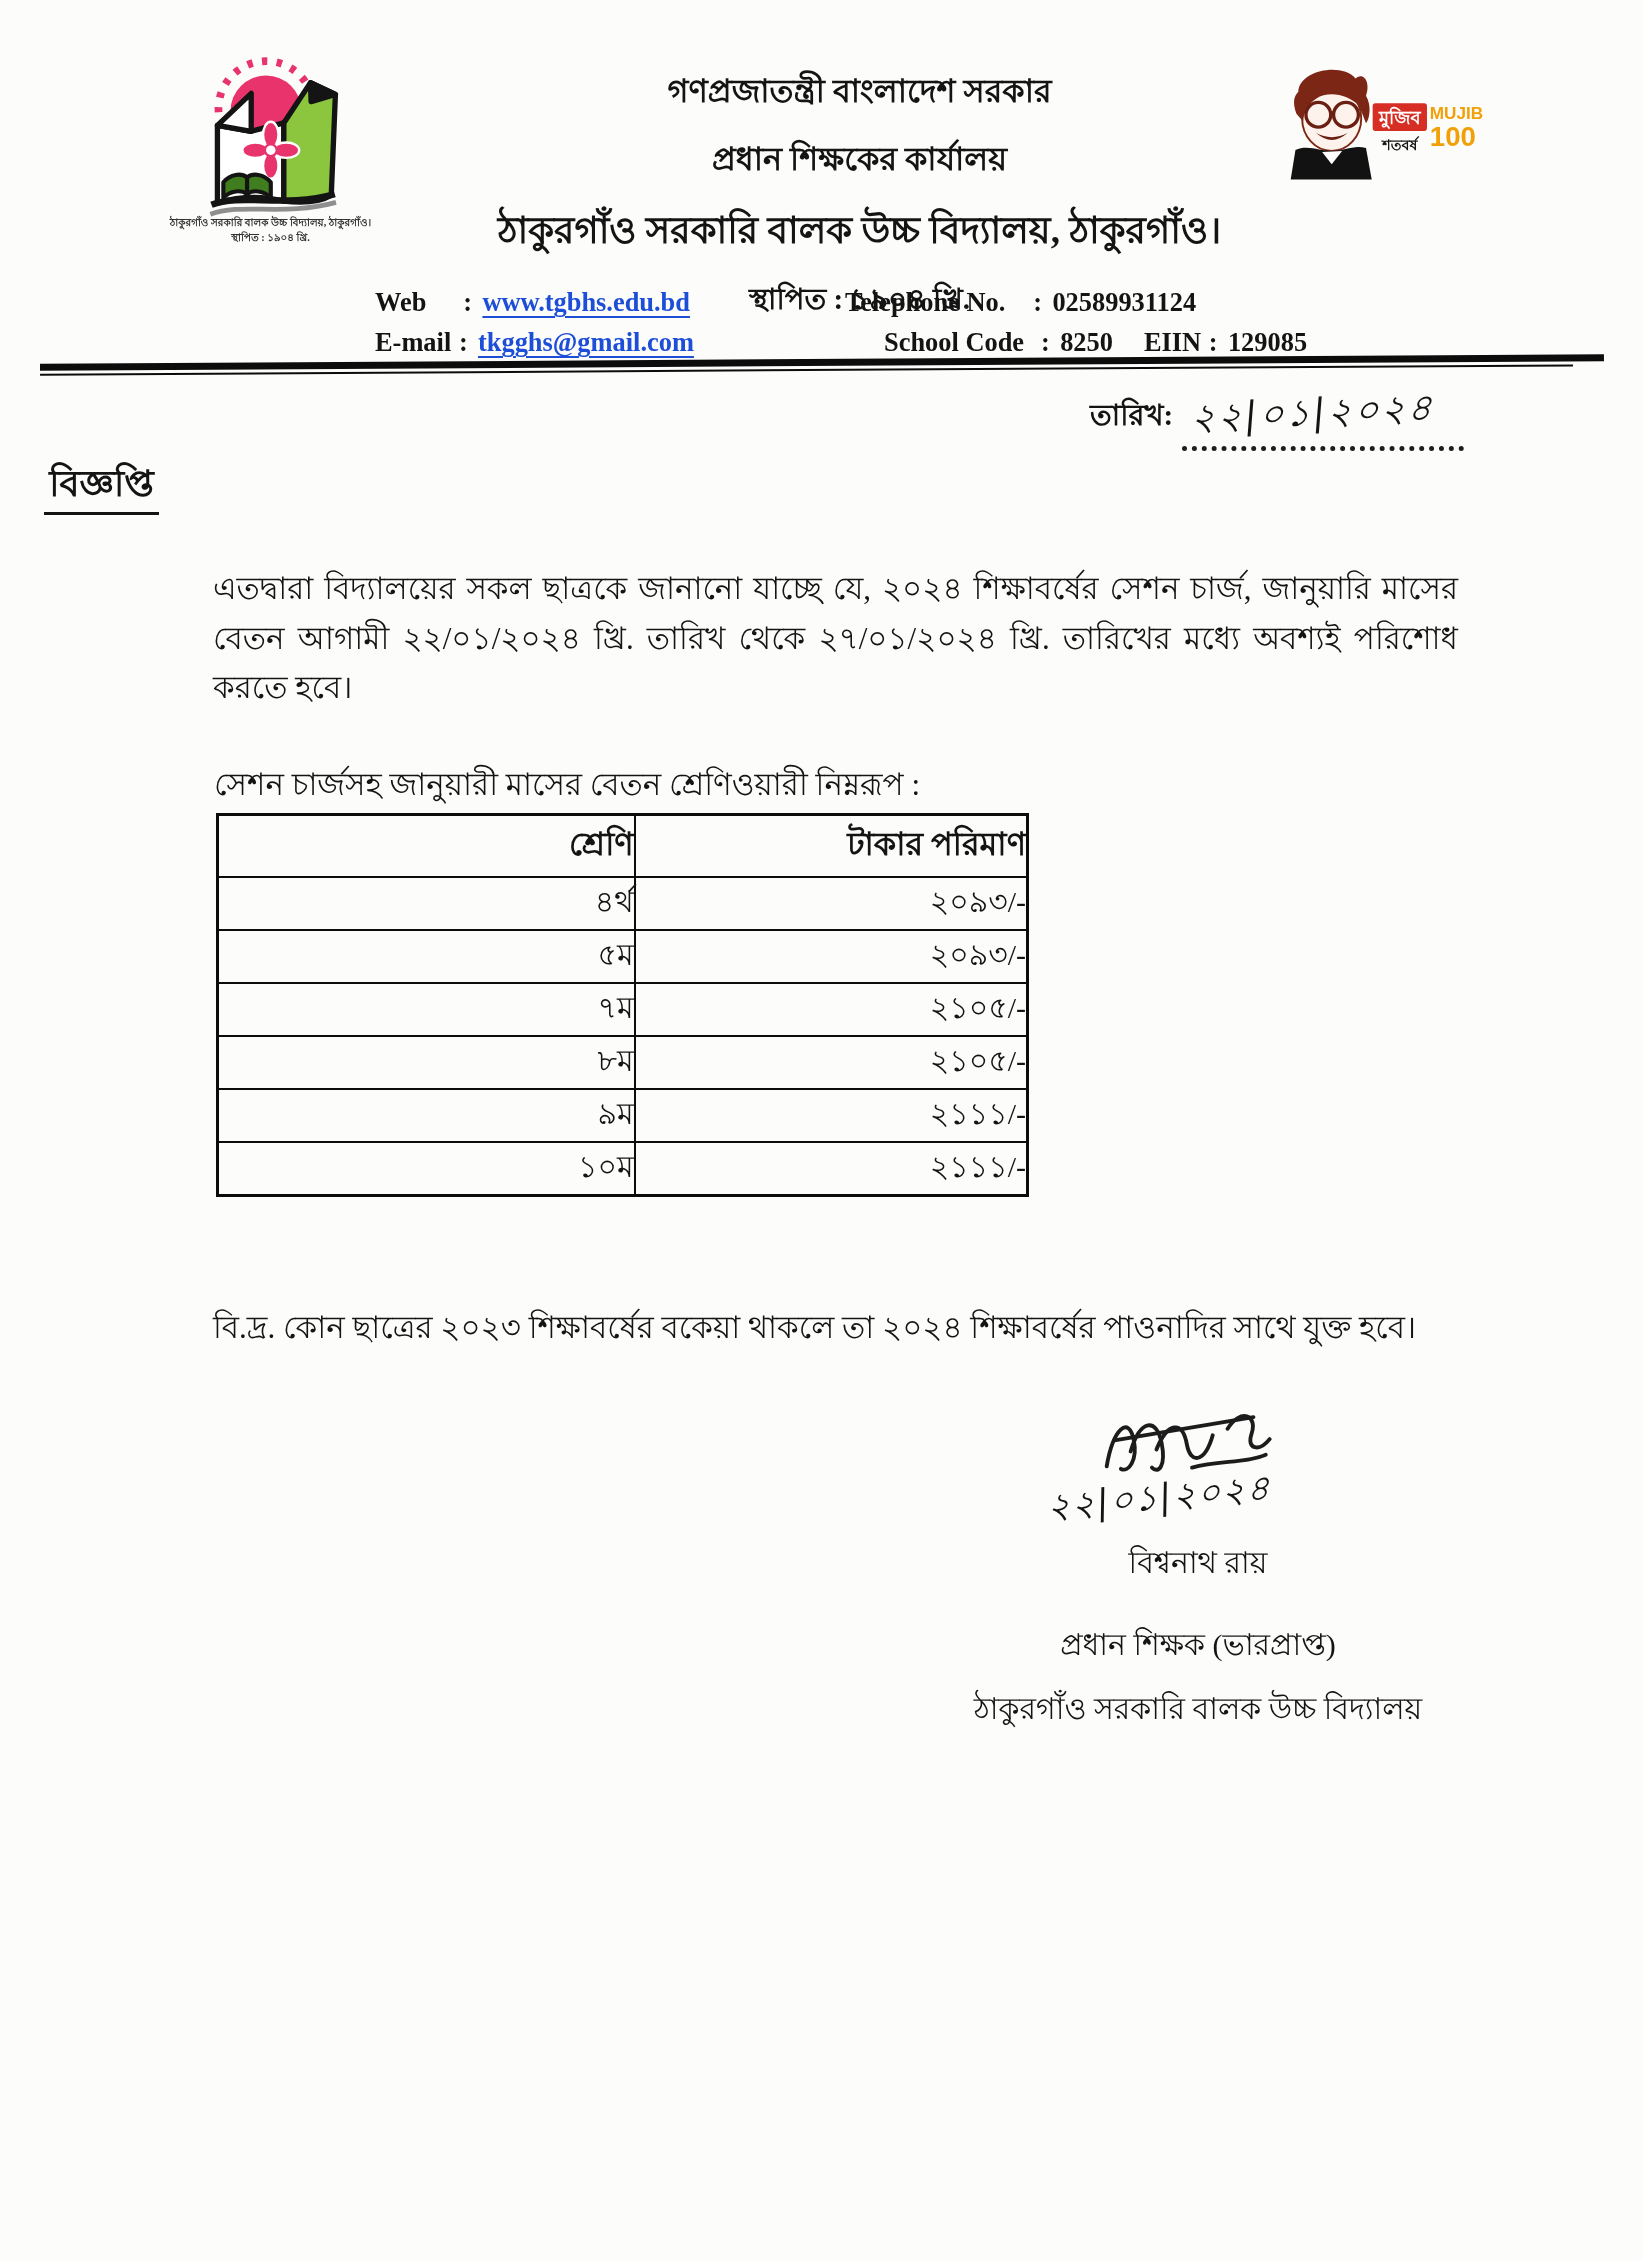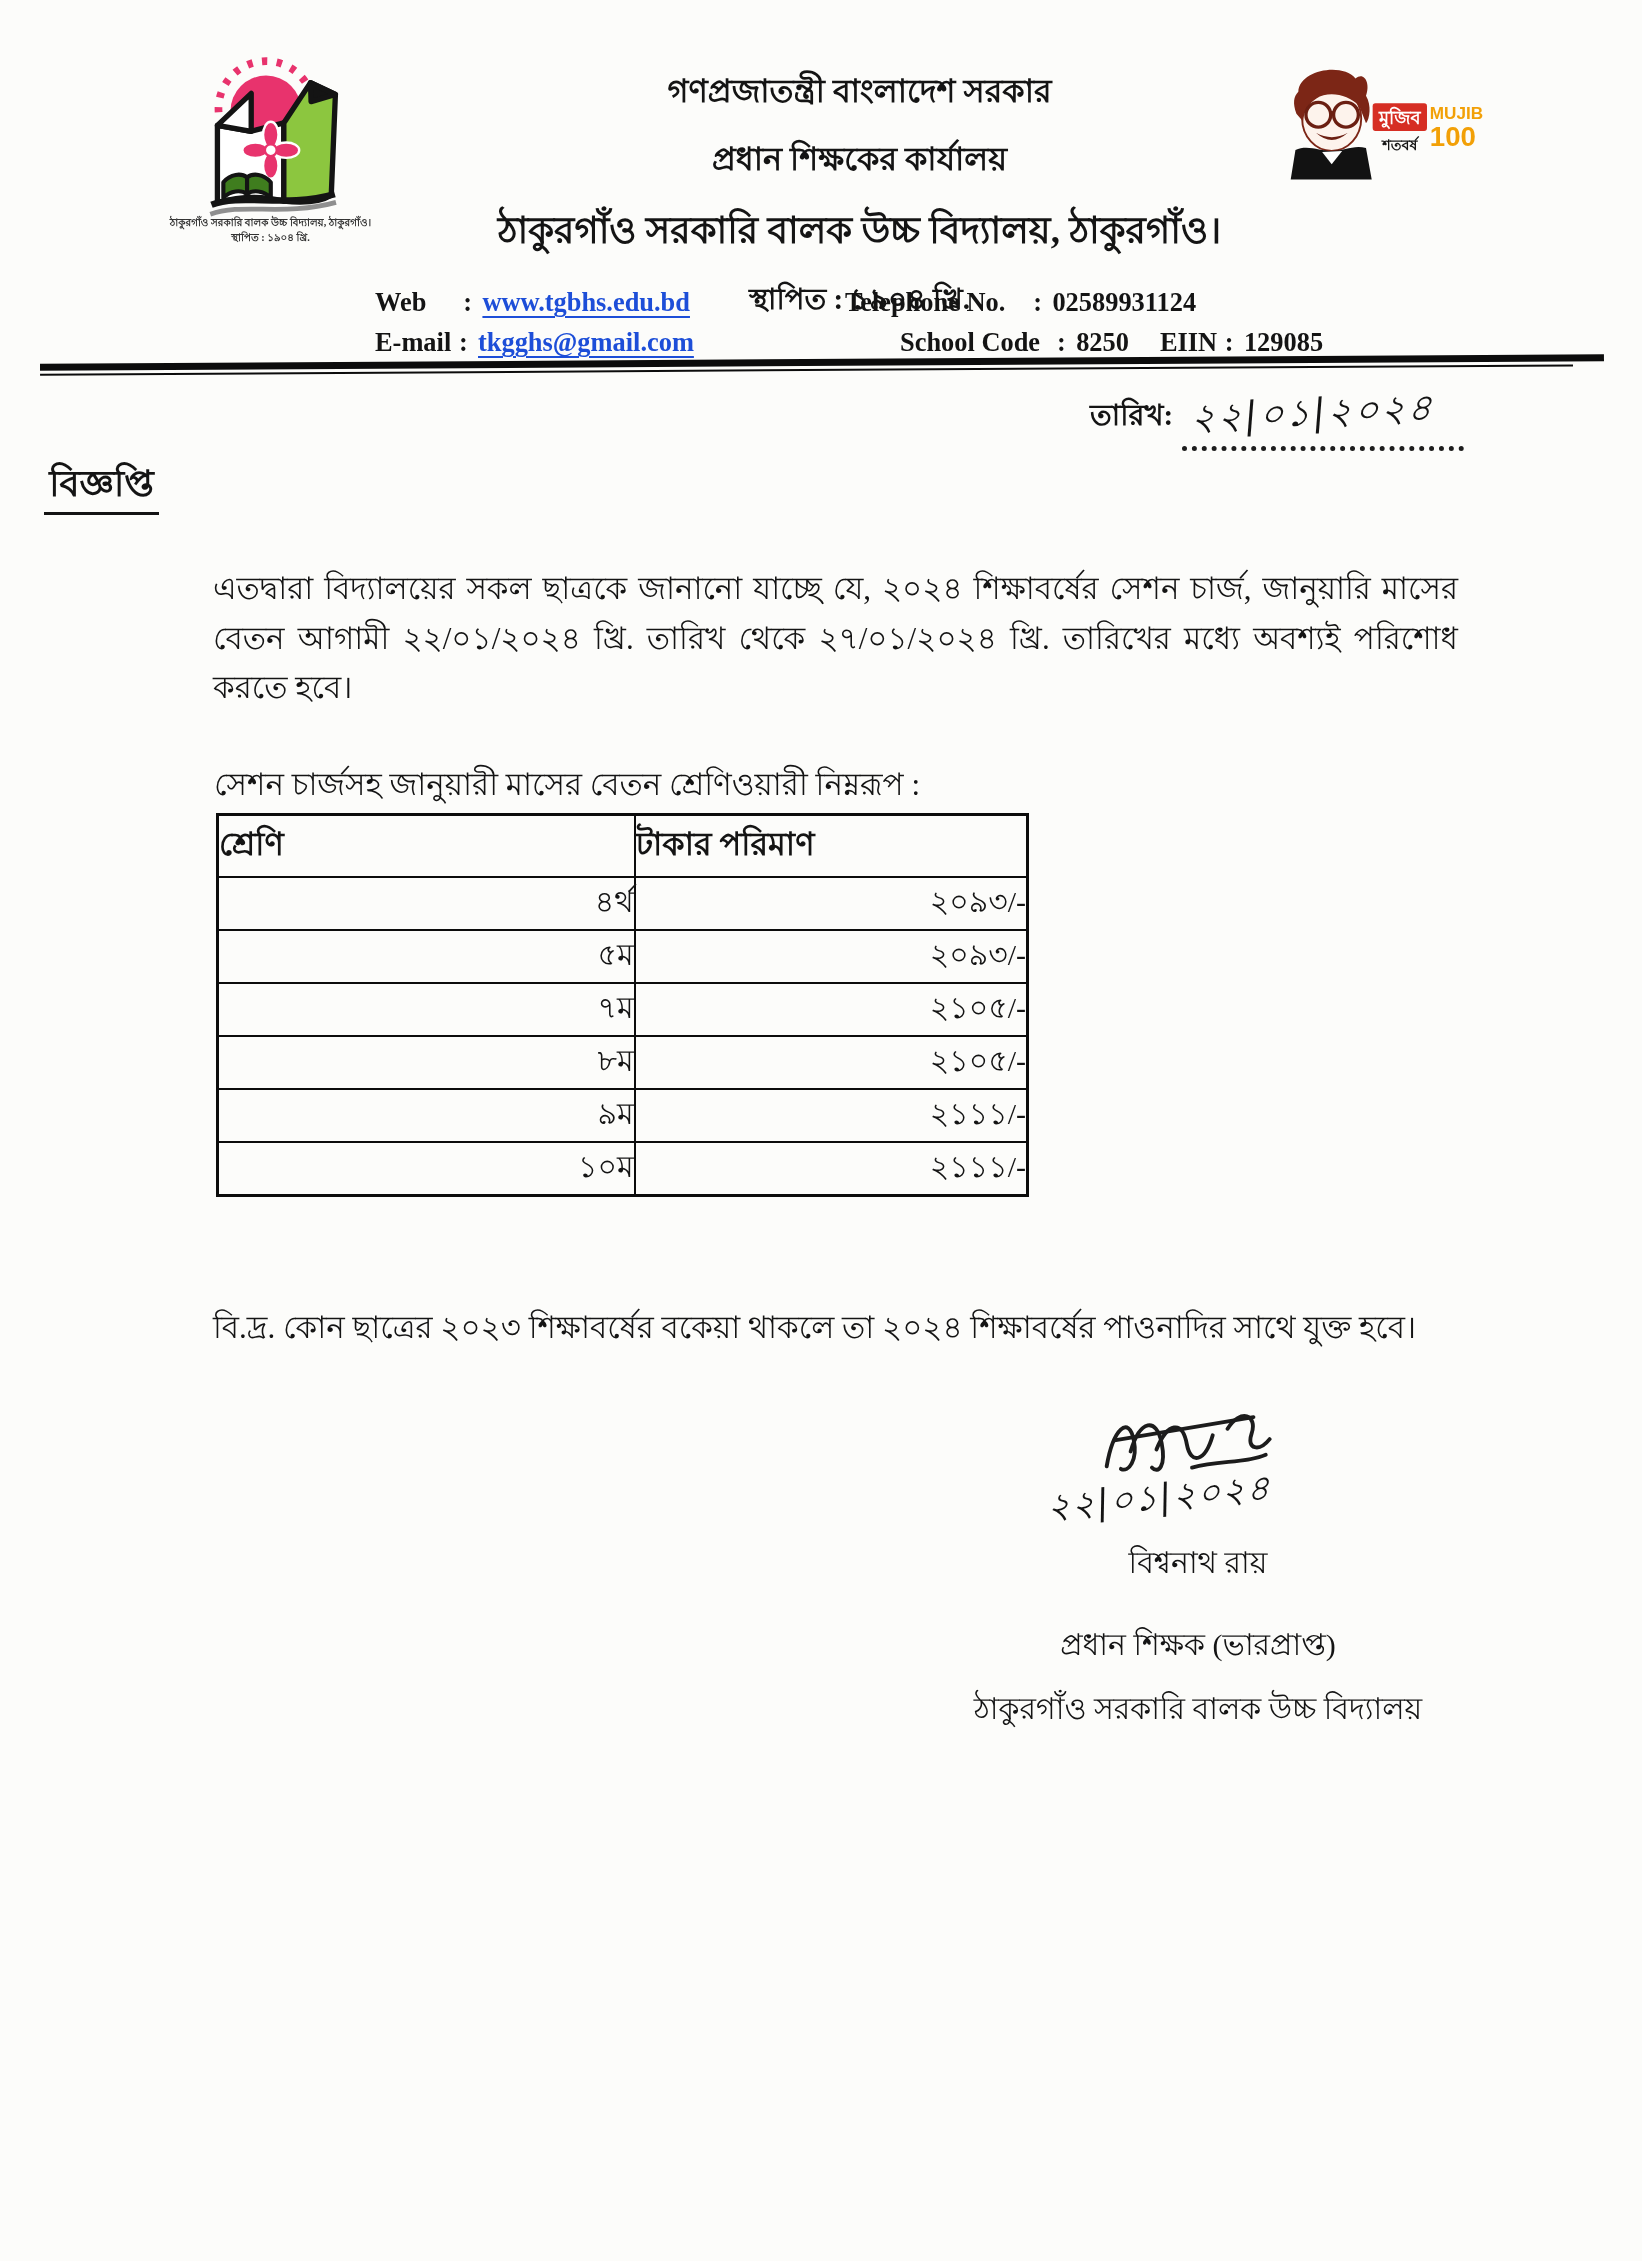--- a/index.html
+++ b/index.html
@@ -27,21 +27,21 @@
   .head-line1 { font-size:32px; margin-bottom:14px;text-align:center; }
   .head-line2 { font-size:32px; margin-bottom:13px; }
   .head-line3 { font-size:37px; margin-bottom:11.6px; }
   .head-line4 { font-size:29px; }
   .mujib-logo { position:absolute; left:1264px; top:43px; width:224px; height:153px; }
 
   .contact { position:absolute; left:0; top:0; width:1643px; font-weight:bold; font-size:26.4px; }
   .c-web  { position:absolute; left:375px;  top:287px; }
   .c-tel  { position:absolute; left:845px; top:287px; }
   .c-mail { position:absolute; left:375px;  top:327px; }
-  .c-code { position:absolute; left:884px; top:327px;margin-left:16px; }
+  .c-code { position:absolute; left:884px; top:327px; }
   .colon-wide   { margin:0 10.3px 0 37px; }
   .colon-mid    { margin:0 10.3px 0 28px; }
   .colon-narrow { margin:0 10.3px 0 7.7px; }
   .colon-code   { margin:0 10.3px 0 17px; }
   .eiin-gap     { margin-left:31px; }
   a.doc-link { color:#1d4ed8; text-decoration:underline; text-decoration-thickness:1.9px; text-underline-offset:4.5px; }
 
   .rule { position:absolute; left:40px; top:359px; width:1564px; transform:rotate(-0.35deg); }
   .rule-thick { height:7px; background:#0c0c0c; }
   .rule-thin  { height:2.6px;  background:#0c0c0c; margin-top:2.6px; width:98%; }
@@ -54,21 +54,21 @@
     transform:rotate(-2.5deg) skewX(-7deg); letter-spacing:2.6px;
   }
 
   
   .notice-title-wrap { position:absolute; left:0; top:456px; width:1591px; text-align:left;margin-left:44px; }
   .notice-title { font-size:36px; font-weight:bold; border-bottom:3.2px solid #141414; padding:0 5.2px 7.7px 5.2px; }
   .body-para  { position:absolute; left:213px; top:564px;  width:1245px; font-size:31px; line-height:1.60; text-align:justify; }
   .table-intro{ position:absolute; left:214px; top:760px; font-size:31px; }
   .fee-table-wrap { position:absolute; left:216px; top:813px; width:813px; }
   table.fee { width:100%; border-collapse:collapse; border:3.9px solid #0c0c0c; background:#fcfcfa; }
-  table.fee th { height:62px; font-size:32px; font-weight:bold; border:2.6px solid #0c0c0c; text-align:left; }
+  table.fee th { height:62px; font-size:32px; font-weight:bold; border:2.6px solid #0c0c0c; text-align:right; }
   table.fee td { height:48px; font-size:30px; border:2.6px solid #0c0c0c; text-align:right; }
   .note-para { position:absolute; left:213px; top:1303px; width:1245px; font-size:31px; line-height:1.60; text-align:justify; }
 
   
   .sig-block { position:absolute; left:918px; top:1390px; width:560px; text-align:center; }
   .sig-scribble { display:block; margin:0 auto; width:213px; height:97px; }
   .sig-date {
     display:inline-block; font-family:"DejaVu Sans",sans-serif; font-style:italic;
     font-size:35px; letter-spacing:1.9px; transform:rotate(-5deg) skewX(-6deg);
     margin:-17px 77px 3.9px 0;

